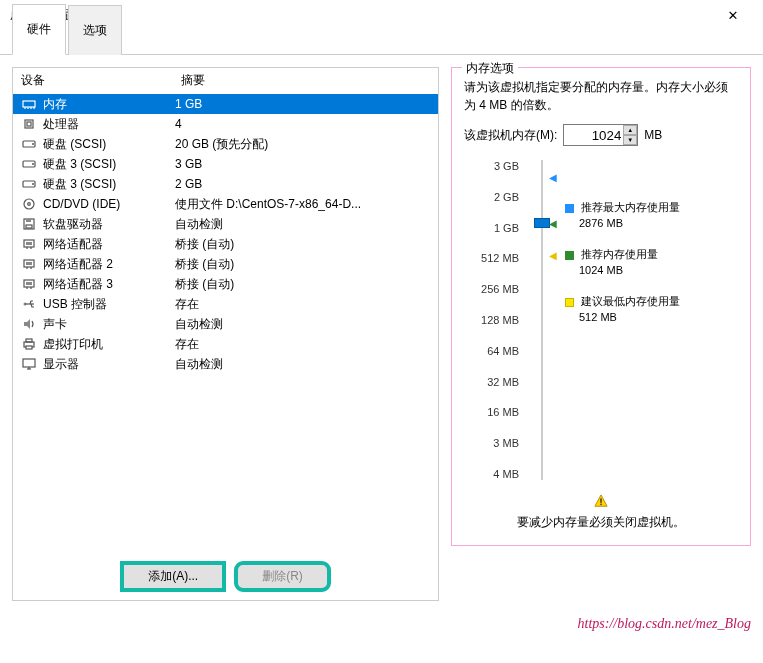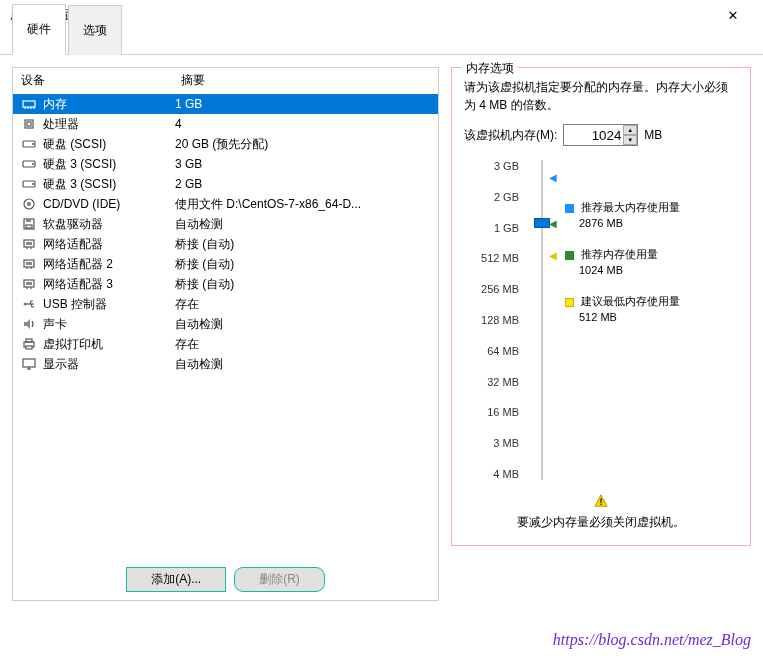--- a/index.html
+++ b/index.html
@@ -35,23 +35,23 @@
 .track { position: absolute; left: 14px; top: 0; width: 2px; height: 100%; background: #ccc; }
 .thumb { position: absolute; left: 7px; width: 16px; height: 10px; background: #0078d7; border: 1px solid #005a9e; }
 .marker { position: absolute; left: 22px; font-size: 10px; }
 .legend { flex: 1; font-size: 11px; padding-top: 40px; }
 .legend .item { margin-bottom: 18px; }
 .legend .sq { display: inline-block; width: 9px; height: 9px; margin-right: 4px; vertical-align: middle; }
 .legend .val { margin-left: 14px; margin-top: 2px; }
 .warn { margin-top: 14px; font-size: 12px; display: flex; align-items: center; gap: 6px; flex-direction: column; }
 .warn-icon { width: 14px; height: 14px; }
 .buttons { position: absolute; bottom: 8px; left: 0; right: 0; display: flex; justify-content: center; gap: 8px; }
-.btn { border: 1px solid #14b8a6; background: #e1e1e1; padding: 3px 24px; font-size: 12px; cursor: pointer; }
+.btn { border: 4px solid #14b8a6; background: #e1e1e1; padding: 3px 24px; font-size: 12px; cursor: pointer; }
 .btn:disabled { color: #888; border-radius: 9px; }
-.watermark { position: absolute; bottom: 14px; right: 12px; color: #6d28d9; font-size: 16px; font-style: italic; pointer-events: none; font-family: serif; }
+.watermark { position: absolute; bottom: 31px; right: 12px; color: #be185d; font-size: 14px; font-style: italic; pointer-events: none; font-family: serif; }
 svg { display: block; }
 </style>
 </head>
 <body>
 
 <div class="titlebar">
   <span class="title">虚拟机设置</span>
   <span class="closebtn">✕</span>
 </div>
 

